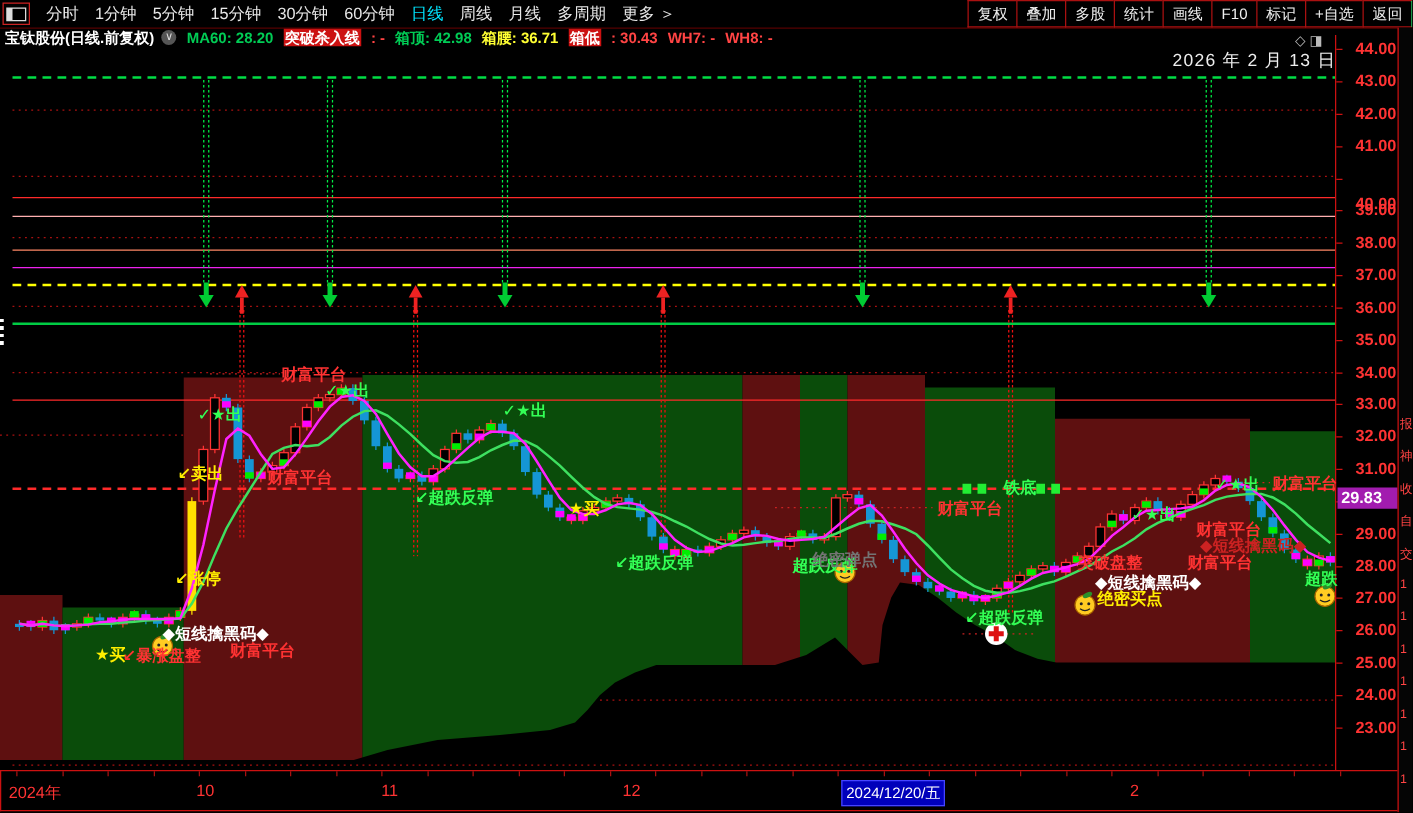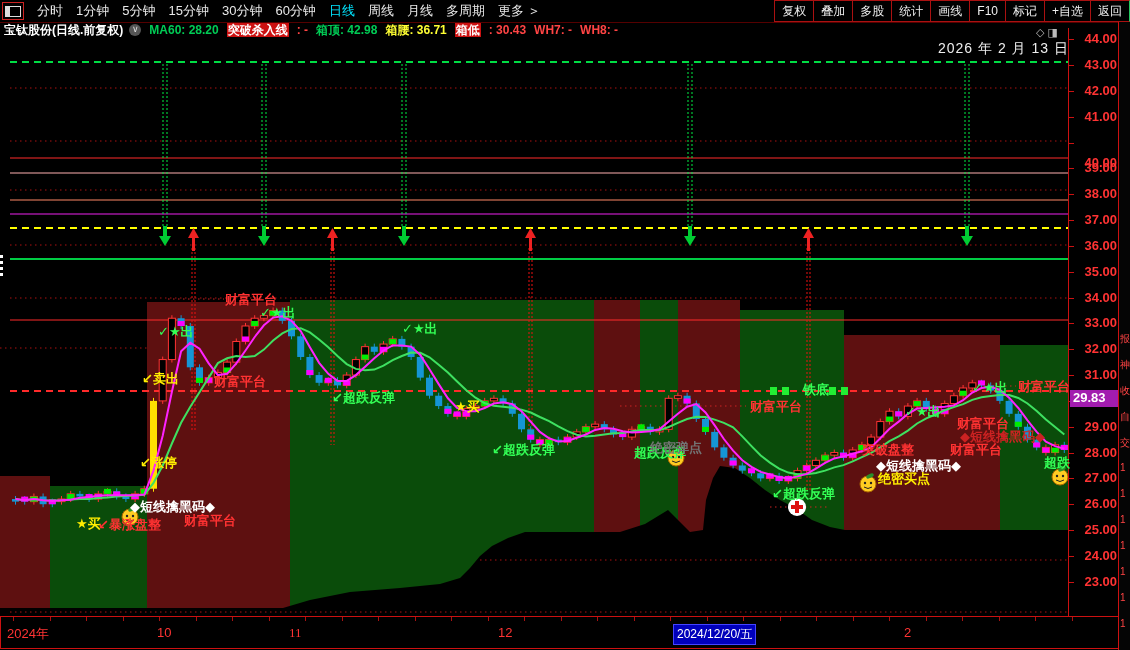--- a/index.html
+++ b/index.html
@@ -598,21 +598,21 @@
       <div class="xtick" style="left: 815px;"></div>
       <div class="xtick" style="left: 851.5px;"></div>
       <div class="xtick" style="left: 888px;"></div>
       <div class="xtick" style="left: 924.5px;"></div>
       <div class="xtick" style="left: 961px;"></div>
       <div class="xtick" style="left: 997.5px;"></div>
       <div class="xtick" style="left: 1034px;"></div>
       <div class="xtick" style="left: 1070.5px;"></div>
       <div class="xlab" style="left: 6px;">2024年</div>
       <div class="xlab" style="left: 146px; margin-left: 10px;">10</div>
-      <div class="xlab" style="left: 288px; font-family: Liberation Serif, serif;">11</div>
+      <div class="xlab" style="left: 304px;">11</div>
       <div class="xlab" style="left: 497px;">12</div>
       <div class="xlab" style="left: 903px;">2</div>
       <div id="xhl" style="left: 672px;">2024/12/20/五</div>
     </div>
   <div id="rstrip">
       <div class="rs-char" style="top: 310px;">报</div>
       <div class="rs-char" style="top: 336px;">神</div>
       <div class="rs-char" style="top: 362px;">收</div>
       <div class="rs-char" style="top: 388px;">自</div>
       <div class="rs-char" style="top: 414px;">交</div>

